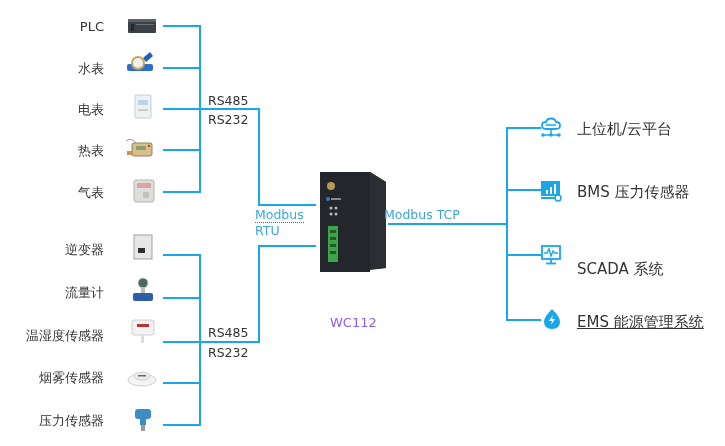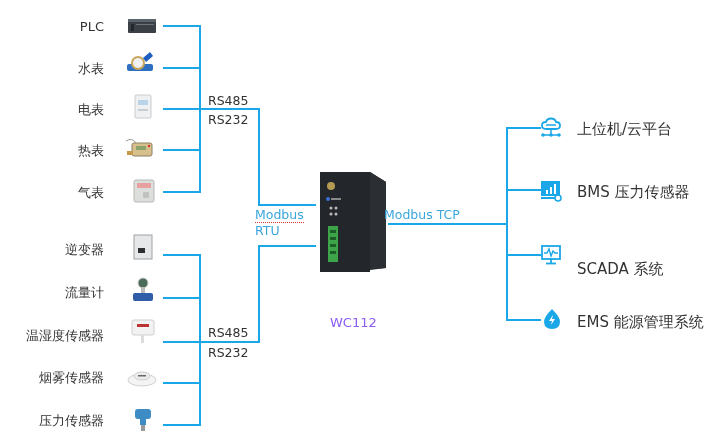--- a/index.html
+++ b/index.html
@@ -174,14 +174,14 @@
     <line x1="6" y1="19.5" x2="16" y2="19.5" stroke="#1aa7e8" stroke-width="1.8"></line>
   </svg>
   <svg class="sys-icon" style="left:541px; top:308px;" viewBox="0 0 22 22">
     <path d="M11 1 Q19 9 19 13.5 Q19 21 11 21 Q3 21 3 13.5 Q3 9 11 1 Z" fill="#1aa7e8"></path>
     <polygon points="12,7 8,13 11,13 10,17 14,11 11,11" fill="#ffffff"></polygon>
   </svg>
 
   <div class="sys-label" style="left:577px; top:120px;">上位机/云平台</div>
   <div class="sys-label" style="left:577px; top:183px;">BMS 压力传感器</div>
   <div class="sys-label" style="left:577px; top:260px;">SCADA 系统</div>
-  <div class="sys-label" style="left:577px; top:313px;">EMS 能源管理系统</div>
+  <div class="sys-label" style="left:577px; top:313px;text-decoration:underline;">EMS 能源管理系统</div>
 </div>
 
 </body></html>

